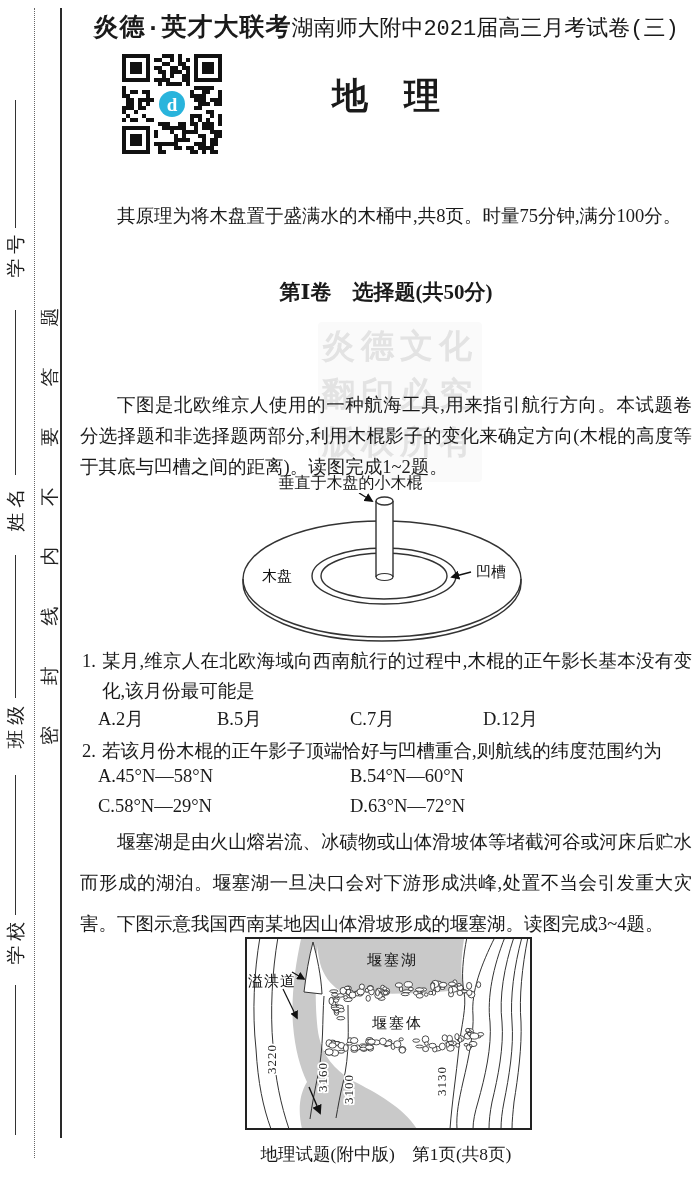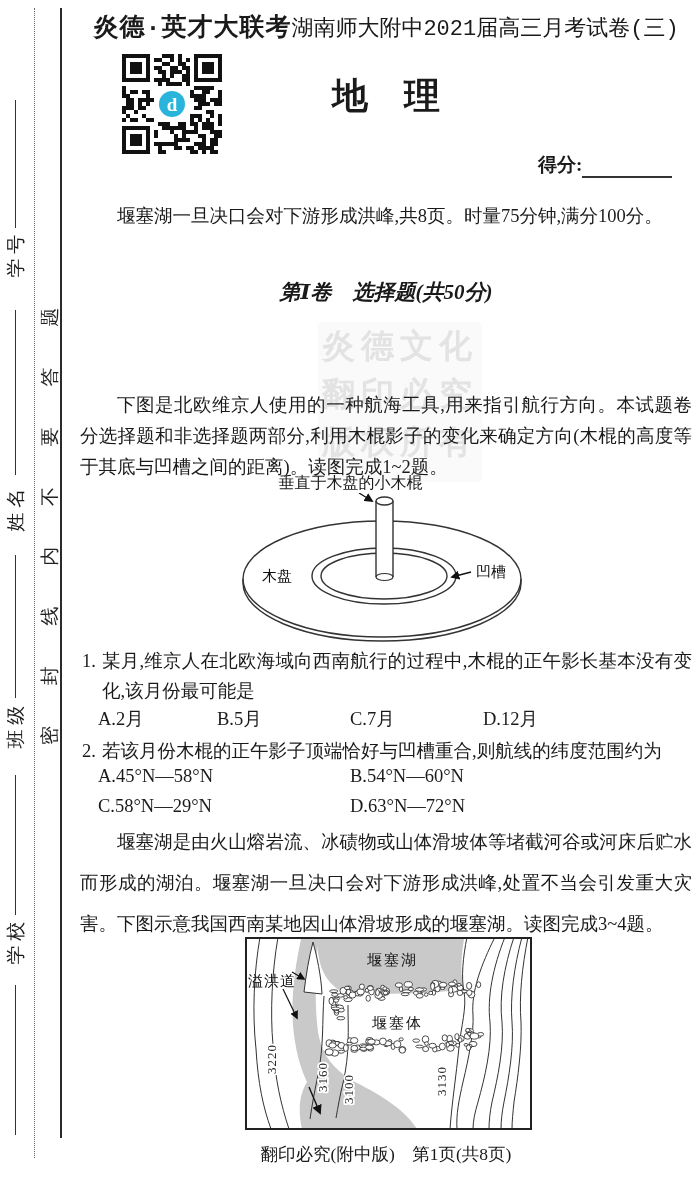--- a/index.html
+++ b/index.html
@@ -39,21 +39,21 @@
   #header-line .brand{font-weight:bold;font-size:25px;letter-spacing:1px;}
   #header-line .exam{font-size:22px;}
   #subject-title{position:absolute;top:72px;left:0;width:612px;text-align:center;
     font-size:36px;font-weight:bold;}
   #score-row{position:absolute;top:152px;left:458px;font-size:19px;font-weight:bold;white-space:nowrap;}
   .blank-underline{display:inline-block;width:90px;border-bottom:2px solid #333;height:18px;vertical-align:bottom;}
   .para{width:612px;font-size:18.5px;text-align:justify;}
   .indent{text-indent:2em;}
   #intro{position:absolute;top:198px;line-height:37px;}
   #section1-title{position:absolute;top:278px;left:0;width:612px;text-align:center;
-    font-size:21px;font-weight:bold;font-style:italic;}
+    font-size:21px;font-weight:bold;}
   #part1-heading{position:absolute;top:332px;line-height:31px;}
   #part1-heading .b{font-size:19px;}
   #passage1{position:absolute;top:390px;line-height:31px;}
   #fig1-caption{position:absolute;top:473px;left:188px;width:165px;text-align:center;
     font-size:16px;white-space:nowrap;}
   #figure1{position:absolute;left:160px;top:493px;}
   .question{position:absolute;width:612px;font-size:18.5px;line-height:30px;}
   .qnum{position:absolute;left:2px;top:0;}
   .qtext{margin-left:22px;text-align:justify;}
   .optrow{position:absolute;width:612px;height:30px;font-size:18.5px;}
@@ -296,25 +296,22 @@
     </g>
     <g>
       <rect x="33" y="33" width="34" height="34" rx="8" fill="#fff"></rect>
       <circle cx="50" cy="50" r="13" fill="#29b4dc"></circle>
       <text x="50" y="57" text-anchor="middle" font-size="19" font-weight="bold" fill="#fff">d</text>
     </g>
   </svg>
 
   <div id="subject-title">地　理</div>
 
-  <div id="score-row">
-    <span>得分:</span><span class="blank-underline"></span>
-  </div>
-
-  <div id="intro" class="para indent">堰塞湖一旦决口会对下游形成洪峰,共8页。时量75分钟,满分100分。</div>
+
+  <div id="intro" class="para indent">其原理为将木盘置于盛满水的木桶中,共8页。时量75分钟,满分100分。</div>
 
   <div id="section1-title">第Ⅰ卷　选择题(共50分)</div>
 
 
   <div id="passage1" class="para indent">下图是北欧维京人使用的一种航海工具,用来指引航行方向。本试题卷分选择题和非选择题两部分,利用木棍影子的变化来确定方向(木棍的高度等于其底与凹槽之间的距离)。读图完成1~2题。</div>
 
   <div id="fig1-caption">垂直于木盘的小木棍</div>
 
   <svg id="figure1" width="290" height="154" viewBox="0 0 290 154">
     <defs>
@@ -568,14 +565,14 @@
     <text class="map-label" x="127" y="91" letter-spacing="2">堰塞体</text>
     <text class="map-label" x="3" y="49" font-size="13.5" letter-spacing="1">溢洪道</text>
 
     <line x1="47" y1="35" x2="59" y2="42" stroke="#111" stroke-width="1.2" marker-end="url(#ah2)"></line>
     <line x1="38" y1="52" x2="52" y2="81" stroke="#111" stroke-width="1.2" marker-end="url(#ah2)"></line>
     <line x1="64" y1="150" x2="75" y2="176" stroke="#111" stroke-width="1.4" marker-end="url(#ah2)"></line>
 
     <rect x="1" y="1" width="285" height="191" fill="none" stroke="#222" stroke-width="2"></rect>
   </svg>
 
-  <div id="footer">翻印必究(附中版)　第1页(共8页)</div>
+  <div id="footer">地理试题(附中版)　第1页(共8页)</div>
 </div>
 
 </body></html>

